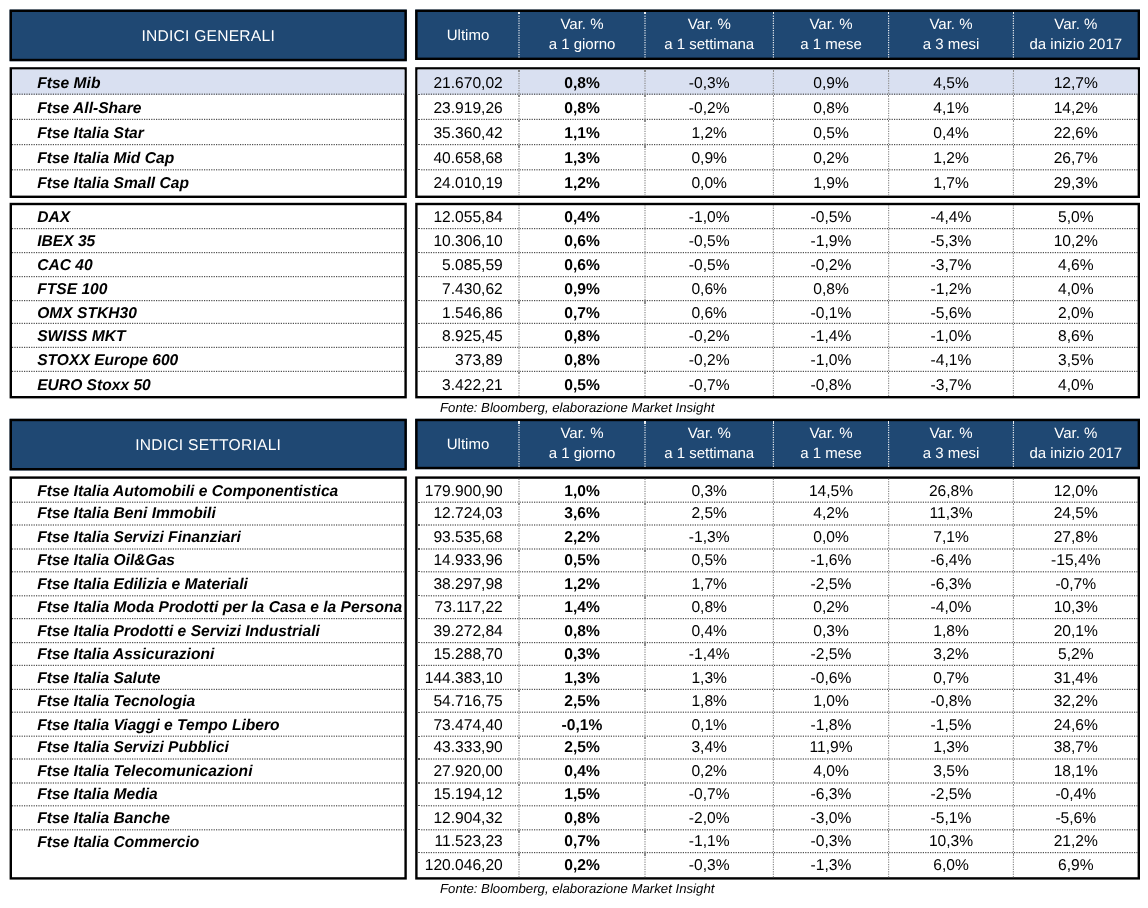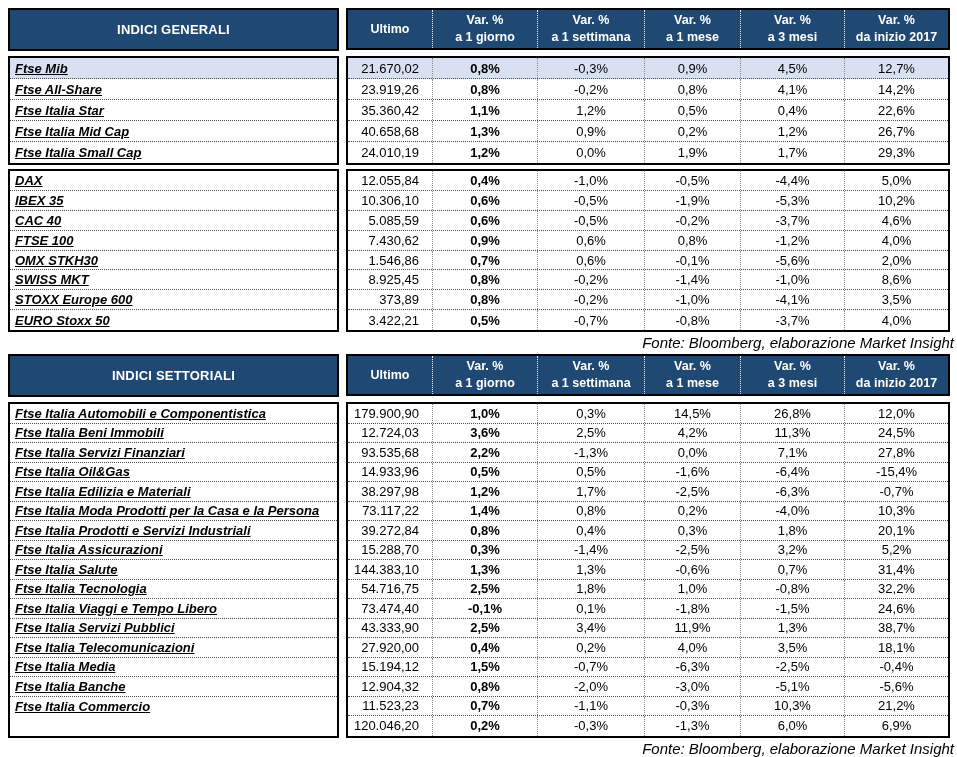--- a/index.html
+++ b/index.html
@@ -4,21 +4,21 @@
 <style>
   * { margin:0; padding:0; box-sizing:border-box; }
   html,body { background:#ffffff; }
   body { font-family:"Liberation Sans", sans-serif; color:#000; }
   .page { width:955px; height:757px; padding:8px 5px 0 8px; overflow:hidden; background:#fff; }
 
   .hdr-flex, .body-flex { display:flex; gap:7px; }
   .panel { border:2px solid #000; background:#fff; }
 
   
-  .hdr { background:#1F4873; color:#fff; font-weight:bold; }
+  .hdr { background:#1F4873; color:#fff; font-weight:normal; }
   .hdr-left { width:336px; height:43px; display:flex; align-items:center; justify-content:center;
               font-size:13px; letter-spacing:.2px; }
   .hdr-right { width:604px; height:42px; display:flex;text-align:center; }
   .hdr-cell { display:flex; flex-direction:column; align-items:center; justify-content:center;
               font-size:12.5px; line-height:1.35; border-left:1px dotted rgba(255,255,255,.9); }
   .hdr-cell:first-child { border-left:none; }
 
   
   .cw-u { width:84px; }
   .cw-0 { width:105px; }
@@ -32,33 +32,33 @@
   .body-flex.gnext { margin-top:4px;align-items:flex-end; }
   .body-left { width:336px; }
   .body-right { width:604px; }
 
   .brow { display:flex; align-items:center; border-bottom:1px dotted #4d4d4d; }
   .brow:last-child { border-bottom:none; }
   .t1 .g0 .brow { height:21px; }
   .t1 .g1 .brow { height:19.9px; }
   .t2 .brow { height:19.5px;text-align:center; }
 
-  .nrow { padding-left:5px;text-decoration:underline; }
+  .nrow { padding-left:21px; }
   .name-text { font-weight:bold; font-style:italic; font-size:13px; white-space:nowrap; }
 
   .vrow { }
   .vcell { height:100%; display:flex; align-items:center; justify-content:center;
            font-size:13px; border-left:1px dotted #8c8c8c; }
   .vcell:first-child { border-left:none; }
   .vcell.ultimo { justify-content:flex-end; padding-right:13px; }
   .vcell.bold { font-weight:bold; }
 
   .hl { background:#D9E0F1; }
 
-  .fonte { width:947px; text-align:right; font-style:italic; font-size:15px;
+  .fonte { width:947px; text-align:center; font-style:italic; font-size:11px;
            padding:2px 1px 1px 0; }
   section + section { margin-top:2px; }
 </style>
 </head>
 <body>
 
 <div class="page">
 
   <section class="idx-table t1">
     <div class="hdr-flex">

